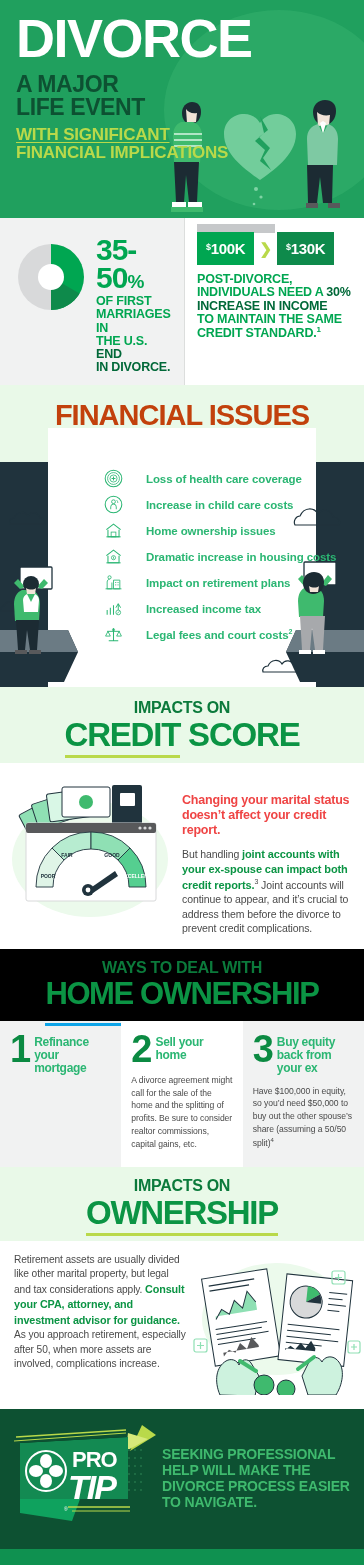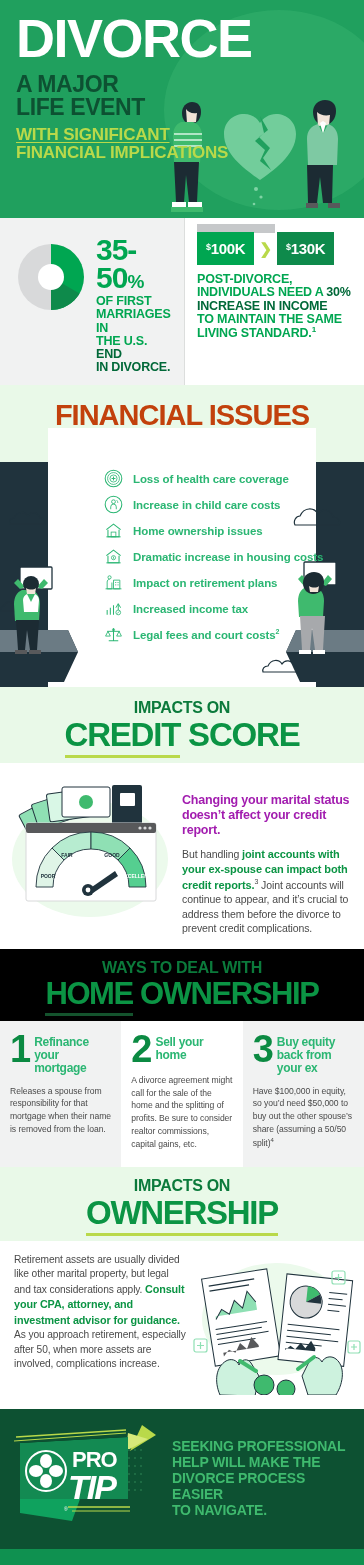--- a/index.html
+++ b/index.html
@@ -113,21 +113,21 @@
   .fin-body { position: relative; margin-top: 10px; min-height: 225px; }
   .fin-white {
     position: absolute; left: 48px; right: 48px; top: -34px; bottom: 0;
     background: #ffffff;
   }
   .fin-list {
     position: relative; z-index: 3;
     padding: 4px 10px 12px 104px;
   }
   .fin-item {
-    display: flex; align-items: center; gap: 10px;
+    display: flex; align-items: center; gap: 23px;
     height: 26px;
   }
   .fin-label {
     font-size: 11.5px; color: #2bb673; font-weight: 700; letter-spacing: -.1px;
   }
   .fin-label sup { font-size: 7px; }
   .cliffs { position: absolute; left:0; right:0; top: 0; z-index: 2; }
 
   
   .credit-head {
@@ -141,37 +141,37 @@
     letter-spacing: -1.2px; line-height: 1; margin-top: 1px;
   }
   .bighead .u { border-bottom: 3px solid #b9d94a; padding-bottom: 2px; }
 
   .credit-body {
     background: #ffffff; display: flex; padding: 8px 12px 14px 8px; gap: 6px;
   }
   .credit-art { width: 168px; flex: 0 0 168px; position: relative; }
   .credit-text { flex: 1; padding-top: 22px; }
   .credit-lead {
-    font-size: 12.5px; font-weight: 800; color: #a21caf;
+    font-size: 12.5px; font-weight: 800; color: #ef4444;
     line-height: 1.22; letter-spacing: -.2px;
   }
   .credit-para {
     margin-top: 9px;
     font-size: 10.5px; line-height: 1.35; color: #4a4a4a; letter-spacing: -.1px;
   }
   .credit-para b { color: #0b9444; font-weight: 800; font-size: 11px; }
   .credit-para sup { font-size: 7px; }
 
   
   .home-head { background: #000000; padding: 10px 8px 12px 8px; text-align: center; }
   .home-big {
     font-size: 31px; font-weight: 800; color: #0b9444;
     letter-spacing: -1.4px; line-height: 1; margin-top: 1px;
   }
-  .home-big .u { border-bottom: 3px solid #14532d; padding-bottom: 2px; }
+  .home-big .u { border-bottom: 3px solid #0ea5e9; padding-bottom: 12px; }
 
   .home-cols { display: flex; background: #f1f2f2; }
   .hcol { flex: 1; padding: 14px 10px 16px 10px; }
   .hcol.mid { background: #ffffff; }
   .hnum-row { display: flex; gap: 5px; align-items: flex-start; }
   .hnum {
     font-size: 38px; font-weight: 800; color: #0b8a42; line-height: .78;
     letter-spacing: -2px;
   }
   .htitle {
@@ -195,21 +195,21 @@
   .ret-text { width: 172px; flex: 0 0 172px; }
   .ret-para {
     font-size: 10.2px; line-height: 1.42; color: #4a4a4a; letter-spacing: -.1px;
   }
   .ret-para b { color: #0b9444; font-weight: 800; font-size: 10.8px; }
   .ret-art { flex: 1; position: relative; }
 
   
   .protip {
     background: #0d5132; display: flex; align-items: center;
-    padding: 14px 14px 16px 10px; gap: 12px; position: relative; overflow: hidden;
+    padding: 14px 14px 16px 10px; gap: 2px; position: relative; overflow: hidden;
   }
   .protip-badge { flex: 0 0 150px; position: relative; }
   .protip-text {
     font-size: 14px; font-weight: 700; color: #3fba6e;
     line-height: 1.15; letter-spacing: -.2px;
   }
 
   
   .footer { background: #0f9150; padding: 18px 10px 10px 10px; text-align: center; }
 </style>
@@ -286,21 +286,21 @@
         <div class="graybar"></div>
         <div class="money-box m1"><sup>$</sup><span>100K</span></div>
         <div class="chev">❯</div>
         <div class="money-box m2"><sup>$</sup><span>130K</span></div>
       </div>
       <div class="money-text">
         <div>POST-DIVORCE,</div>
         <div><span>INDIVIDUALS NEED A </span><b>30%</b></div>
         <div><b>INCREASE IN INCOME</b></div>
         <div>TO MAINTAIN THE SAME</div>
-        <div><span>LIVING STANDARD.</span><sup>1</sup></div>
+        <div><span>CREDIT STANDARD.</span><sup>1</sup></div>
       </div>
     </div>
   </section>
 
   <section class="fin">
     <div class="fin-h1"><span>FINANCIAL </span><span class="u">ISSUES</span></div>
     <div class="fin-h2">CAUSED BY DIVORCE</div>
 
     <div class="fin-body">
       <div class="fin-white"></div>
@@ -478,21 +478,20 @@
       <div class="kicker">WAYS TO DEAL WITH</div>
       <div class="home-big"><span class="u">HOME</span><span> OWNERSHIP</span></div>
     </div>
 
     <div class="home-cols">
       <div class="hcol">
         <div class="hnum-row">
           <div class="hnum">1</div>
           <div class="htitle">Refinance your mortgage</div>
         </div>
-        <div class="hbody">Releases a spouse from responsibility for that mortgage when their name is removed from the loan.</div>
       </div>
 
       <div class="hcol mid">
         <div class="hnum-row">
           <div class="hnum">2</div>
           <div class="htitle">Sell your home</div>
         </div>
         <div class="hbody">A divorce agreement might call for the sale of the home and the splitting of profits. Be sure to consider realtor commissions, capital gains, etc.</div>
       </div>
 

